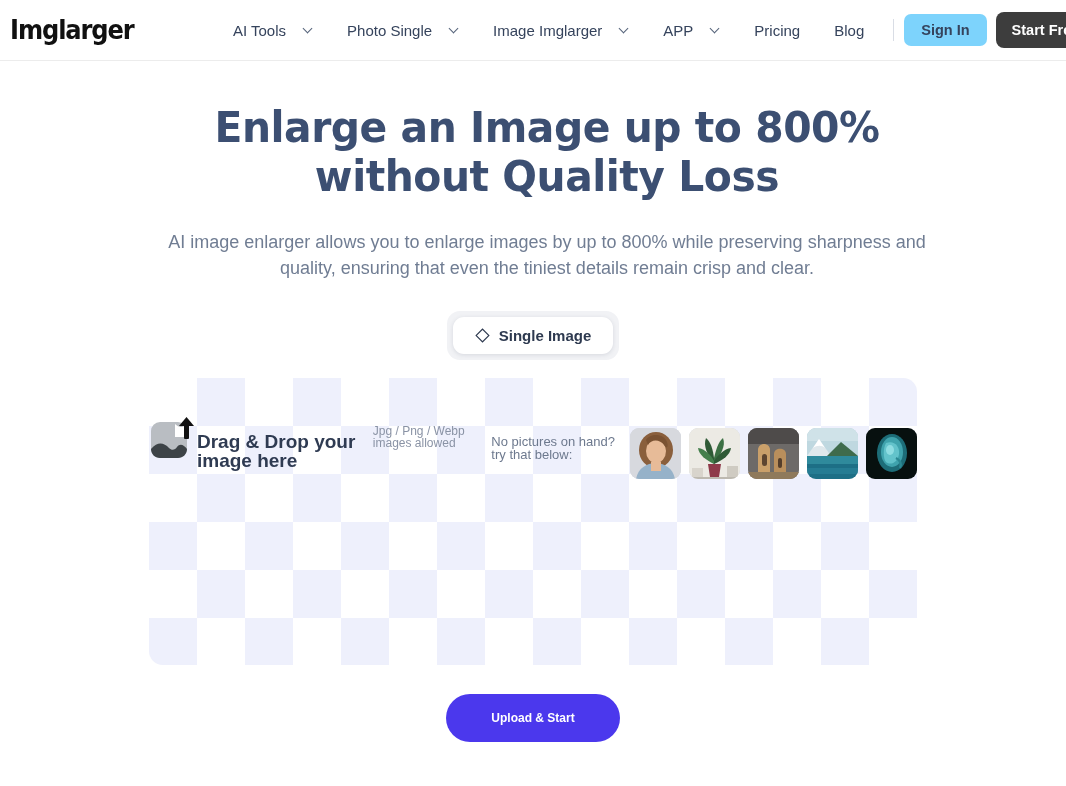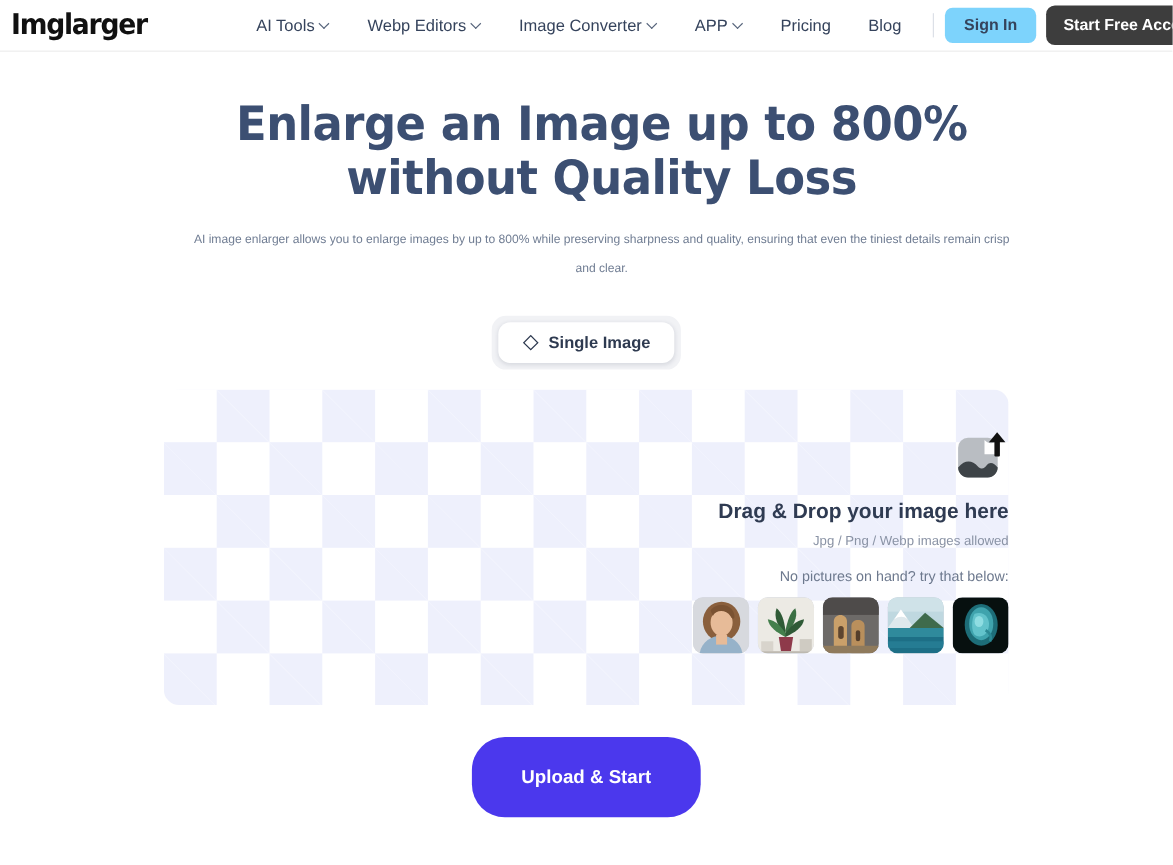--- a/index.html
+++ b/index.html
@@ -13,21 +13,21 @@
   body {
     font-family: "Liberation Sans", sans-serif;
     background: #ffffff;
     color: #3a4a6b;
     -webkit-font-smoothing: antialiased;
   }
 
   
   .header {
     position: relative;
-    height: 47px;
+    height: 61px;
     width: 1066px;
     display: flex;
     align-items: center;
     border-bottom: 1px solid #ececec;
     background: #fff;
   }
 
   .logo {
     margin-left: 10px;
     font-family: "DejaVu Sans", sans-serif;
@@ -44,21 +44,21 @@
   .nav {
     display: flex;
     align-items: center;
     margin-left: 73px;
     gap: 0px;
   }
 
   .nav-item {
     display: flex;
     align-items: center;
-    gap: 5px;
+    gap: 18px;
     font-size: 15px;
     color: #35435c;
     padding: 0 17px;
     white-space: nowrap;
     cursor: pointer;
     line-height: 1;
   }
 
   .chev {
     display: inline-block;
@@ -123,22 +123,22 @@
     font-family: "DejaVu Sans", sans-serif;
     font-size: 43px;
     line-height: 49px;
     font-weight: bold;
     color: #3c4f72;
     letter-spacing: -0.5px;
     transform: scaleX(0.95);
   }
 
   .hero-sub {
-    margin-top: 18px;
-    font-size: 11px;
+    margin-top: 28px;
+    font-size: 18px;
     line-height: 26px;
     color: #707d93;
     max-width: 760px;
     margin-left: auto;
     margin-right: auto;
   }
 
   
   .tabs-wrap {
     display: flex;
@@ -197,22 +197,21 @@
       linear-gradient(45deg, #eef0fc 25%, transparent 25%, transparent 75%, #eef0fc 75%);
     background-size: 96px 96px;
     background-position: 0 0, 48px 48px;
     cursor: pointer;
   }
 
   .drop-inner {
     position: absolute;
     inset: 0;
     display: flex;
-    flex-direction: column;
-    align-items: flex-end;
+    align-items: flex-start;
     padding-top: 37px;
   }
 
   .upload-icon {
     width: 48px;
     height: 48px;
     position: relative;
   }
 
   .drop-title {
@@ -258,25 +257,25 @@
   
   .cta-wrap {
     display: flex;
     justify-content: center;
     margin-top: 29px;
   }
 
   .btn-upload {
     background: #4b38ed;
     color: #ffffff;
-    font-size: 17px;
+    font-size: 12px;
     font-weight: bold;
     border: none;
     border-radius: 30px;
-    padding: 28px 45px;
+    padding: 18px 45px;
     cursor: pointer;
     line-height: 1;
     font-family: "Liberation Sans", sans-serif;
     white-space: nowrap;
   }
 </style>
 </head>
 <body>
 
 <div class="header">
@@ -284,26 +283,26 @@
   <div class="logo">Imglarger</div>
 
   <div class="nav">
 
     <div class="nav-item">
       <span>AI Tools</span>
       <span class="chev"></span>
     </div>
 
     <div class="nav-item">
-      <span>Webp Editors</span>
+      <span>Photo Single</span>
       <span class="chev"></span>
     </div>
 
     <div class="nav-item">
-      <span>Image Converter</span>
+      <span>Image Imglarger</span>
       <span class="chev"></span>
     </div>
 
     <div class="nav-item">
       <span>APP</span>
       <span class="chev"></span>
     </div>
 
     <div class="nav-item">
       <span>Pricing</span>

